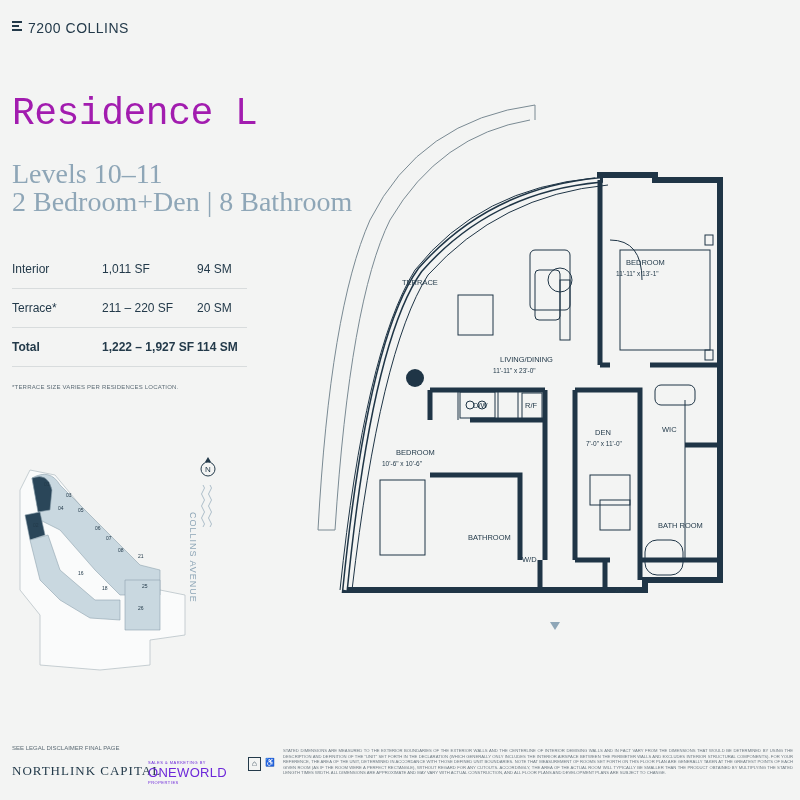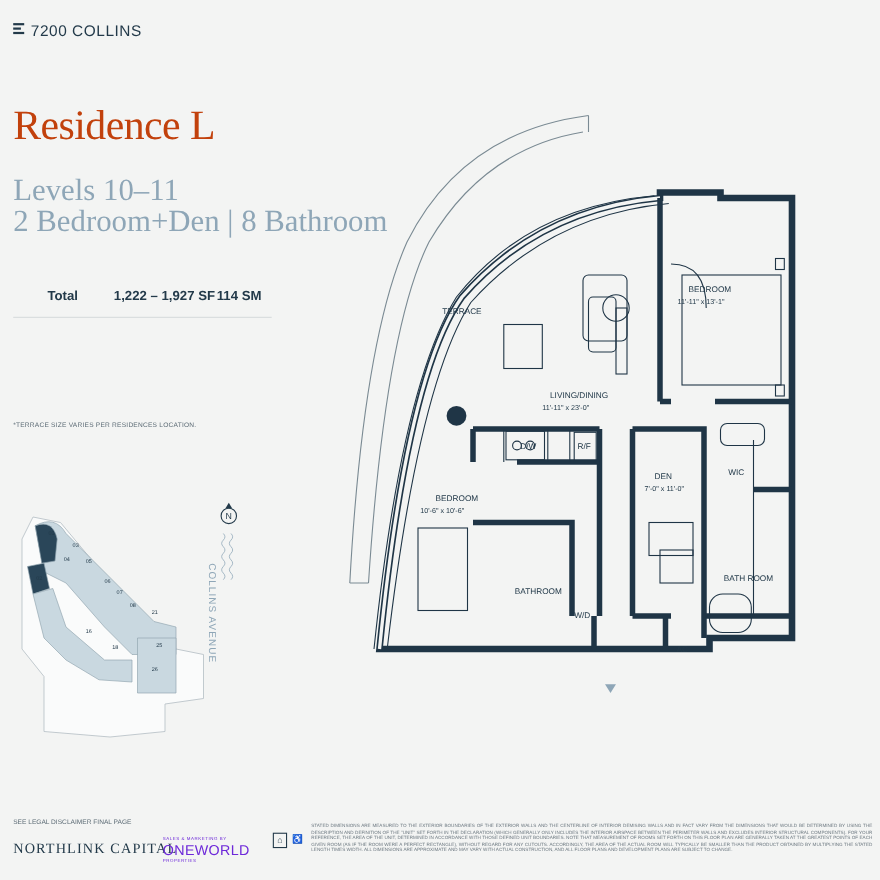--- a/index.html
+++ b/index.html
@@ -1,27 +1,27 @@
 <!DOCTYPE html>
 <html><head>
 <meta charset="utf-8">
 <style>
   html,body{margin:0;padding:0;}
   body{width:800px;height:800px;background:#f3f4f3;position:relative;overflow:hidden;font-family:"Liberation Sans",sans-serif;color:#233a4a;}
   .abs{position:absolute;}
   .brand{left:12px;top:20px;display:flex;align-items:flex-start;gap:6px;font-size:14px;letter-spacing:0.5px;color:#233a4a;}
   .brand-mark{width:10px;height:12px;position:relative;}
   .brand-mark i{position:absolute;left:0;width:10px;height:1.5px;background:#233a4a;}
-  .title{left:12px;top:92px;font-family:Liberation Serif, serif;font-size:38px;color:#c2410c;letter-spacing:-0.5px;}
+  .title{left:12px;top:92px;font-family:Liberation Mono, monospace;font-size:38px;color:#a21caf;letter-spacing:-0.5px;}
   .sub{left:12px;font-family:"Liberation Serif",serif;font-size:28px;color:#8ea6b7;}
   .spec{left:12px;top:250px;width:235px;font-size:12px;}
   .spec-row{display:flex;height:38px;align-items:center;border-bottom:1px solid #d8dcdd;}
   .spec-row .c1{width:90px;}
   .spec-row .c2{width:95px;}
-  .spec-row.total{font-weight:bold;text-align:center;}
+  .spec-row.total{font-weight:bold;}
   .note{left:12px;top:384px;font-size:6px;color:#5d6c76;letter-spacing:0.2px;}
   .footer-left{left:12px;top:745px;font-size:6px;color:#5d6c76;}
   .logo1{left:12px;top:763px;font-family:Liberation Serif, serif;font-size:13px;letter-spacing:1px;color:#233a4a;}
   .logo2{left:148px;top:760px;font-size:13px;letter-spacing:0.3px;color:#6d28d9;}
   .logo2 small{display:block;font-size:4px;letter-spacing:0.5px;}
   .disclaimer{left:283px;top:748px;width:510px;font-size:4.2px;line-height:5.5px;color:#6c7880;text-align:justify;}
   .eq{left:248px;top:757px;display:flex;gap:4px;}
   .eq span{display:inline-block;width:11px;height:12px;border:1.5px solid #233a4a;font-size:8px;text-align:center;line-height:11px;}
   svg text{font-family:"Liberation Sans",sans-serif;}
 </style>
@@ -35,20 +35,30 @@
       <i style="top:9px"></i>
     </span>
   <span>7200 COLLINS</span>
 </div>
 
 <div class="abs title">Residence L</div>
 <div class="abs sub" style="top:158px">Levels 10–11</div>
 <div class="abs sub" style="top:186px">2 Bedroom+Den | 8 Bathroom</div>
 
 <div class="abs spec">
+  <div class="spec-row">
+    <span class="c1">Interior</span>
+    <span class="c2">1,011 SF</span>
+    <span>94 SM</span>
+  </div>
+  <div class="spec-row">
+    <span class="c1">Terrace*</span>
+    <span class="c2">211 – 220 SF</span>
+    <span>20 SM</span>
+  </div>
   <div class="spec-row total">
     <span class="c1">Total</span>
     <span class="c2">1,222 – 1,927 SF</span>
     <span>114 SM</span>
   </div>
 </div>
 <div class="abs note">*TERRACE SIZE VARIES PER RESIDENCES LOCATION.</div>
 
 <svg class="abs" style="left:0;top:440px" width="240" height="250">
   <g fill="none" stroke="#b9c3c8" stroke-width="0.8">

